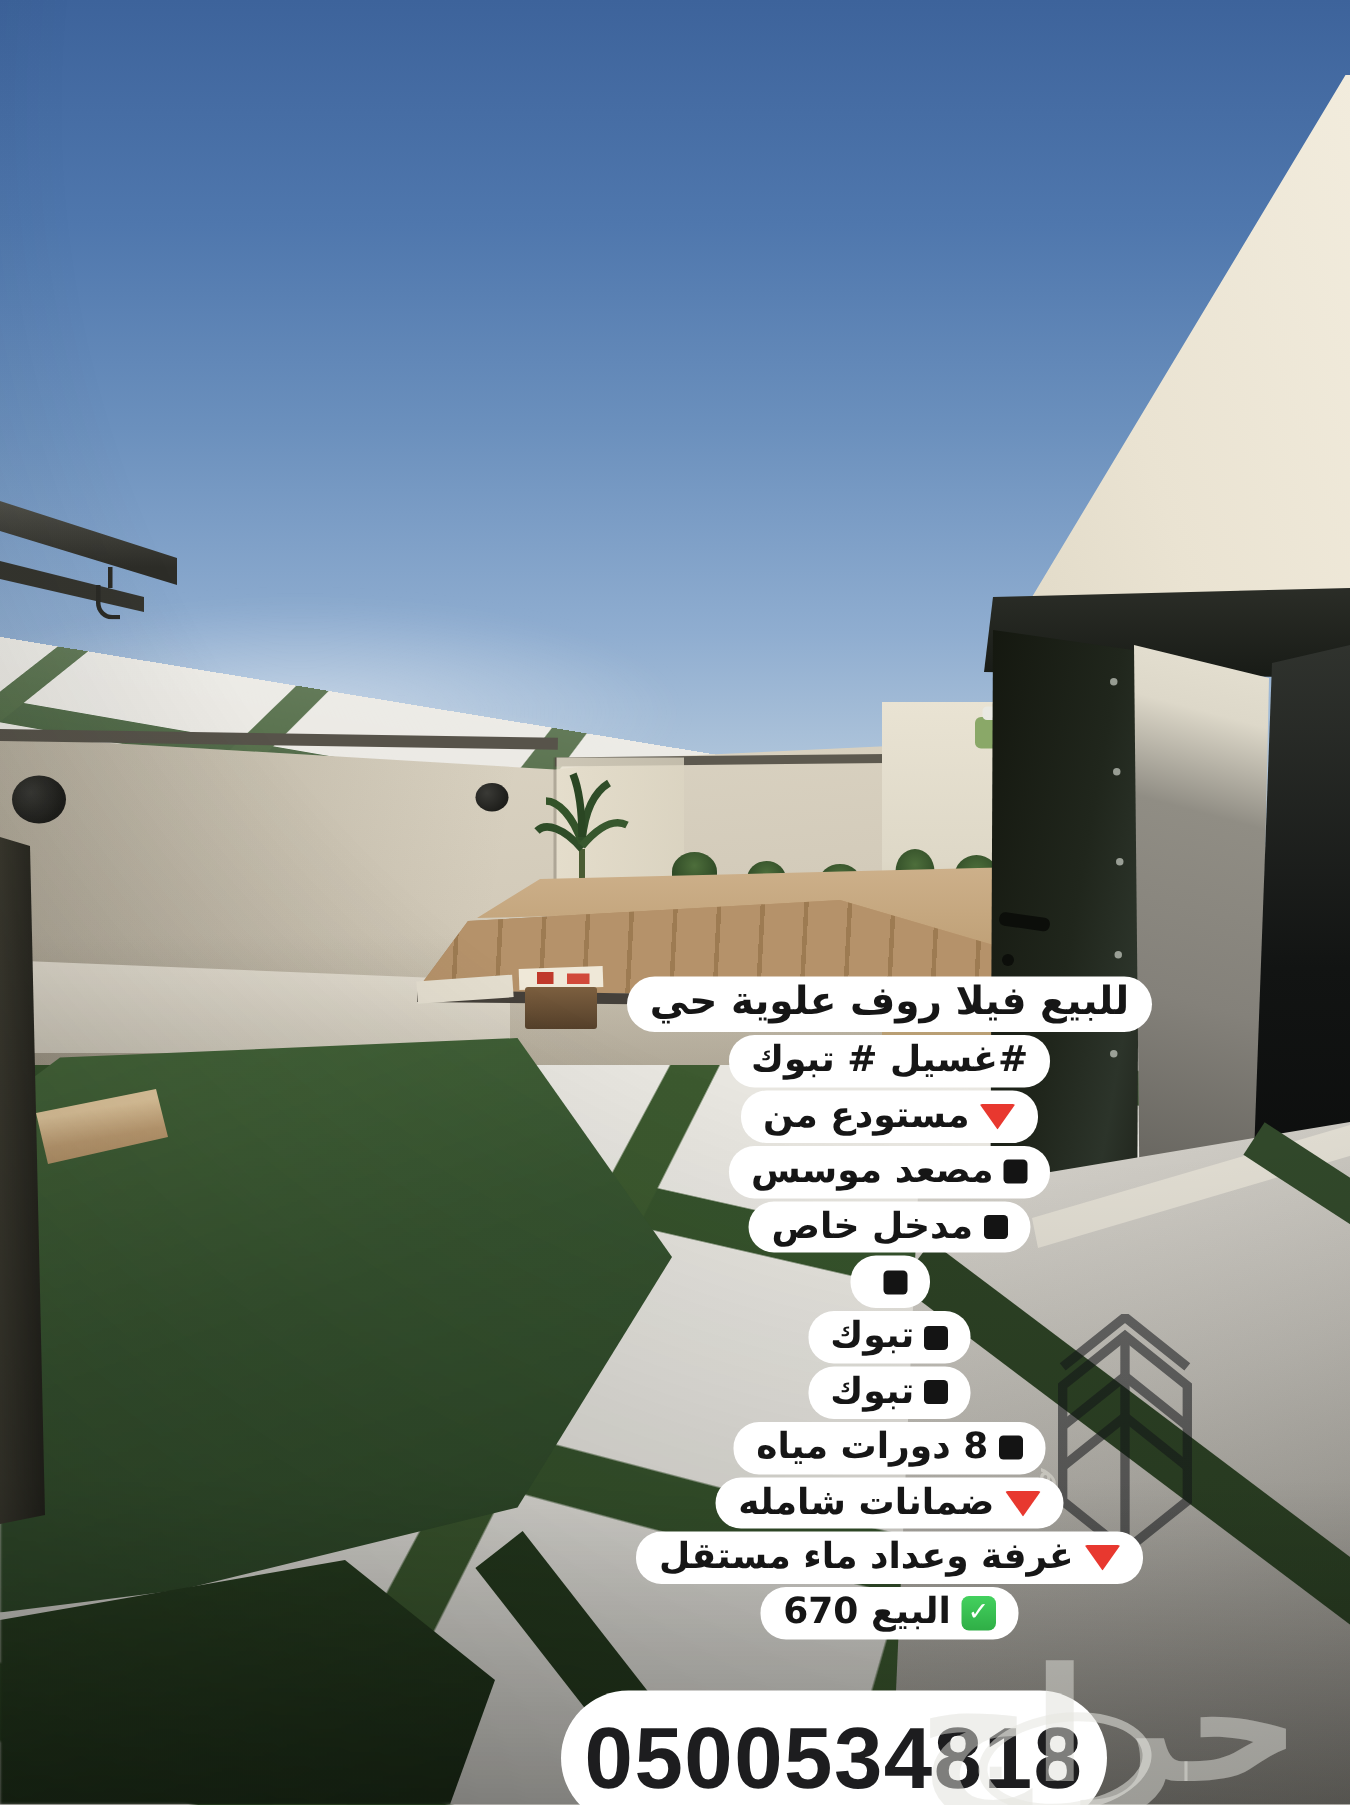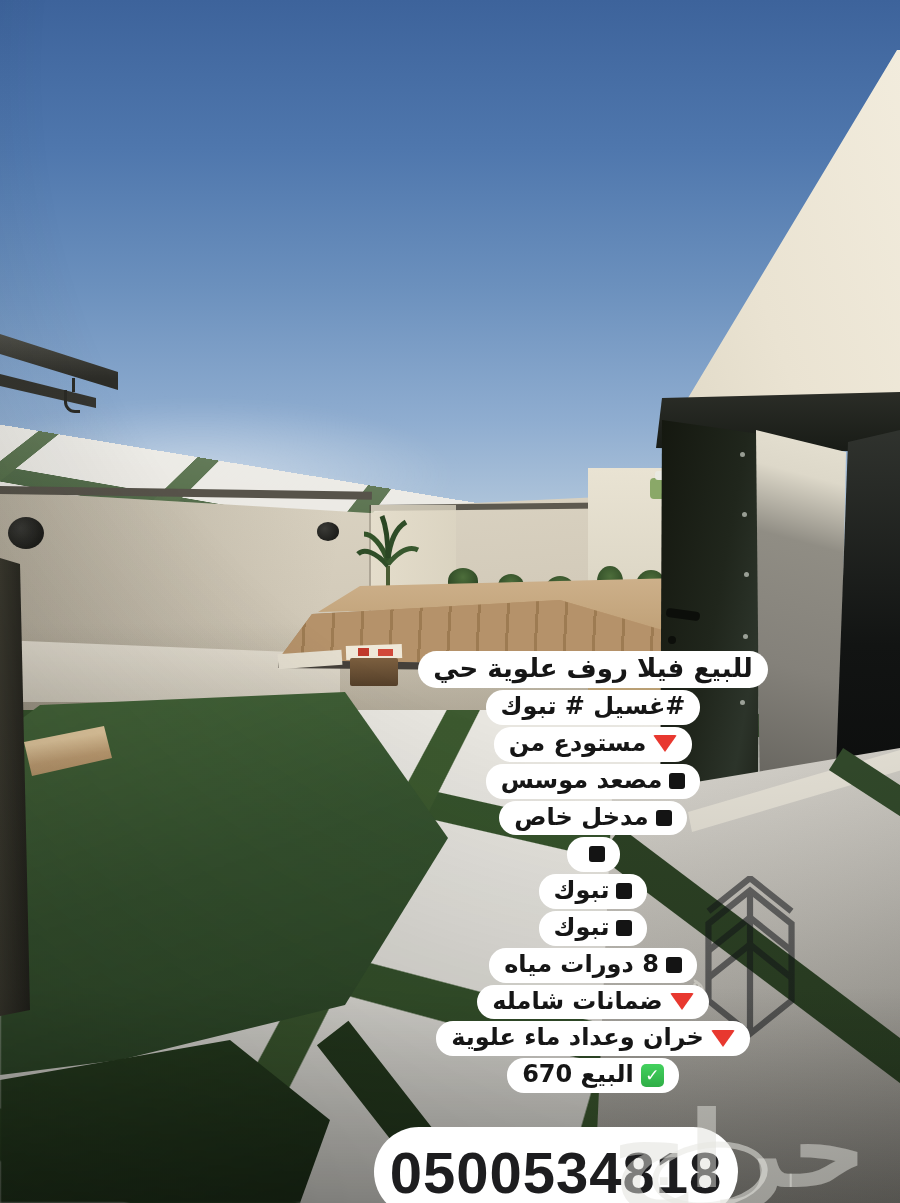--- a/index.html
+++ b/index.html
@@ -266,21 +266,21 @@
       <div class="pill"><span>للبيع فيلا روف علوية حي</span></div>
       <div class="pill"><span>#غسيل # تبوك</span></div>
       <div class="pill"><span class="ic red-triangle"></span><span>مستودع من</span></div>
       <div class="pill"><span class="ic black-square"></span><span>مصعد موسس</span></div>
       <div class="pill"><span class="ic black-square"></span><span>مدخل خاص</span></div>
       <div class="pill"><span class="ic black-square"></span></div>
       <div class="pill"><span class="ic black-square"></span><span>تبوك</span></div>
       <div class="pill"><span class="ic black-square"></span><span>تبوك</span></div>
       <div class="pill"><span class="ic black-square"></span><span>8 دورات مياه</span></div>
       <div class="pill"><span class="ic red-triangle"></span><span>ضمانات شامله</span></div>
-      <div class="pill"><span class="ic red-triangle"></span><span>خران وعداد ماء علوية</span></div>
+      <div class="pill"><span class="ic red-triangle"></span><span>غرفة وعداد ماء مستقل</span></div>
       <div class="pill"><span class="ic green-check">✓</span><span>البيع 670</span></div>
     </div>
 
   <div class="abs phone-pill">
     <span>0500534818</span>
   </div>
 
   <div class="abs haraj wm">حراج</div>
   <div class="abs haraj-ellipse wm"></div>
 

